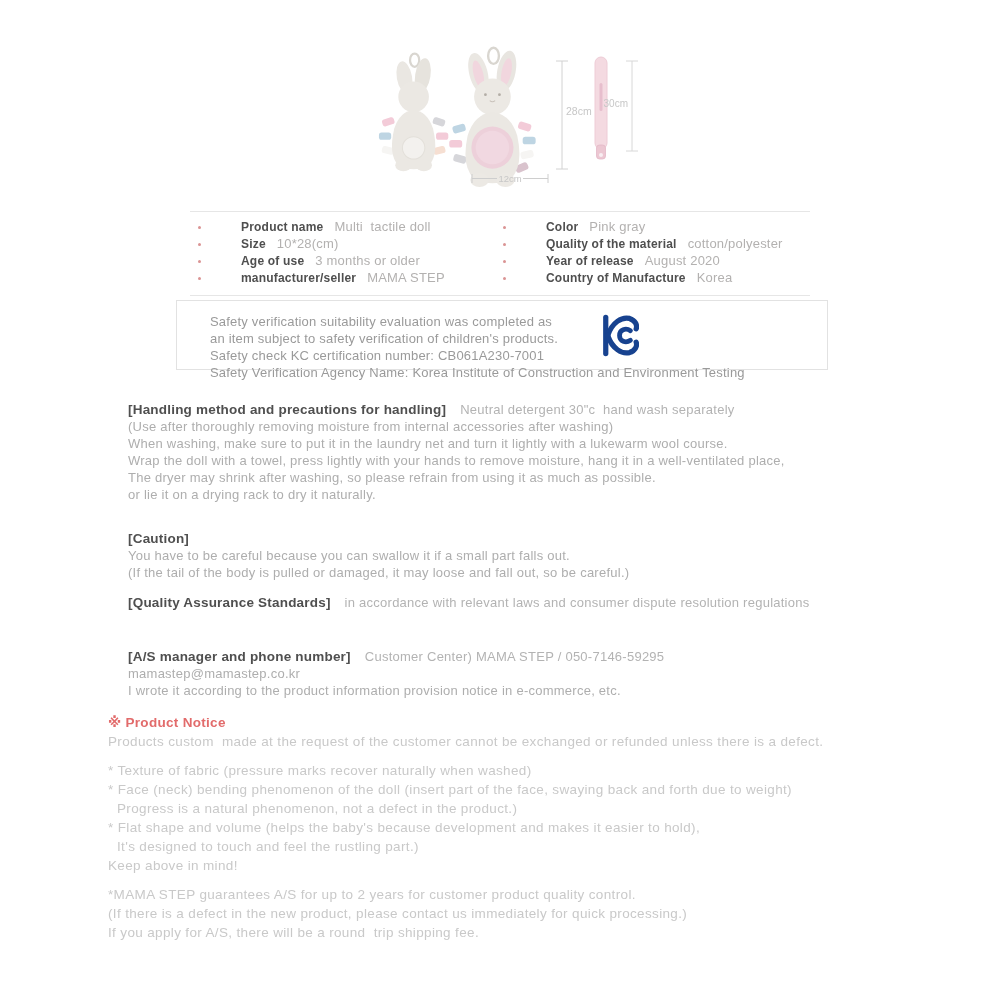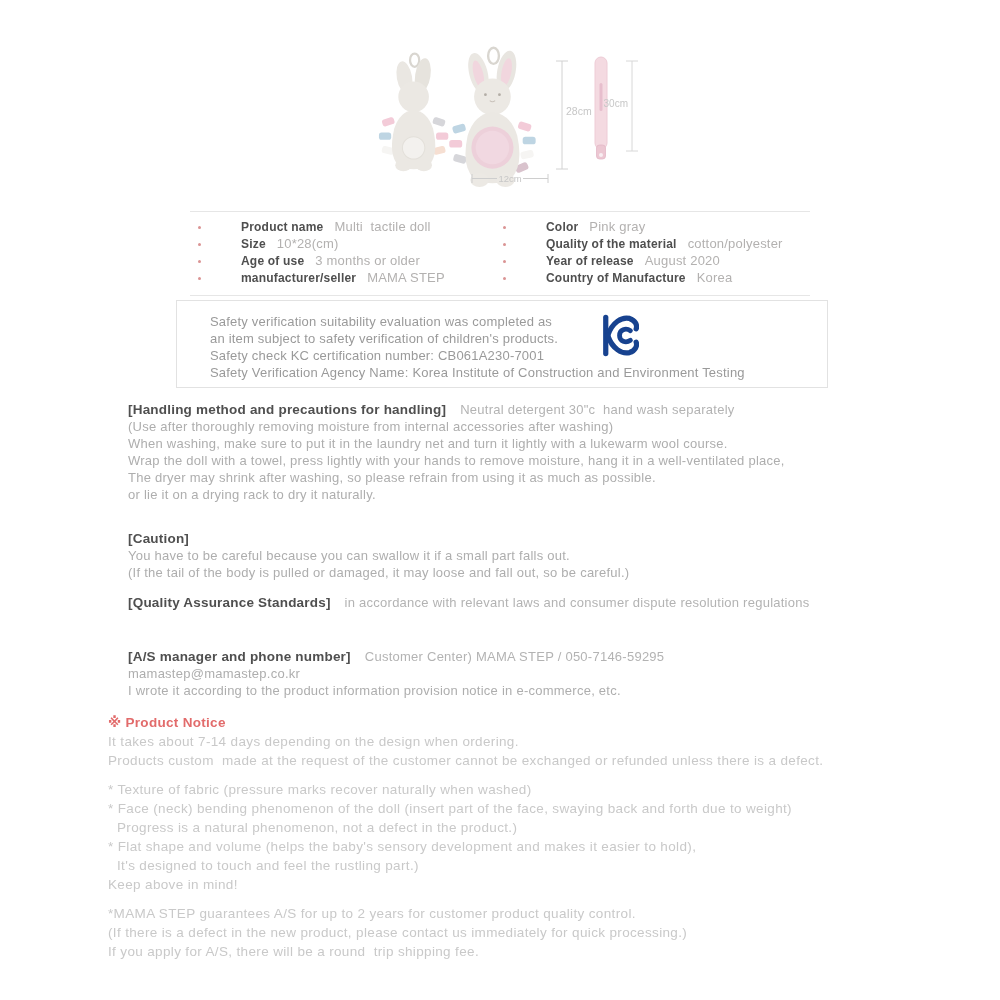--- a/index.html
+++ b/index.html
@@ -18,21 +18,21 @@
   #spec{left:190px;top:211px;width:620px;border-top:1px solid #e6e6e6;border-bottom:1px solid #e6e6e6;
         padding:7px 0 8px;display:flex;}
   .spec-col{width:305px;}
   .spec-col.right{flex:1;}
   .spec-row{display:flex;align-items:baseline;line-height:16px;margin:0 0 1px 0;}
   .dot{width:3px;height:3px;border-radius:50%;background:#da9494;flex:none;align-self:center;margin:0 9px 0 8px;}
   .slbl{font-weight:700;color:#4f4f4f;font-size:12px;letter-spacing:.2px;white-space:pre-wrap;padding-left:31px;}
   .sval{color:#b3b1b0;font-size:13px;margin-left:11px;letter-spacing:.2px;white-space:pre-wrap;}
 
   
-  #safety{left:176px;top:300px;width:652px;height:88px;border:1px solid #e2e2e2;box-sizing:border-box;}
+  #safety{left:176px;top:300px;width:652px;height:70px;border:1px solid #e2e2e2;box-sizing:border-box;}
   #safety .inner{padding:12px 0 0 33px;}
   .sline{font-size:13px;line-height:17px;color:#9a9a9a;letter-spacing:.2px;white-space:pre-wrap;}
   #kc{position:absolute;right:188px;top:11px;}
 
   
   .section{width:820px;}
   .line{font-size:13px;line-height:17px;color:#aeaeae;letter-spacing:.25px;white-space:pre-wrap;}
   .ttl{font-weight:700;color:#4f4f4f;font-size:13.5px;letter-spacing:.2px;}
   .suffix{font-weight:400;color:#b3b3b3;font-size:13px;margin-left:14px;letter-spacing:.25px;white-space:pre-wrap;}
   #handling{left:128px;top:401px;}
@@ -207,27 +207,26 @@
 </div>
 
 <div id="asman" class="abs section">
   <div class="line"><span class="ttl">[A/S manager and phone number]</span><span class="suffix">Customer Center) MAMA STEP / 050-7146-59295</span></div>
   <div class="line">mamastep@mamastep.co.kr</div>
   <div class="line">I wrote it according to the product information provision notice in e-commerce, etc.</div>
 </div>
 
 <div id="notice" class="abs">
   <div class="ntitle">※ Product Notice</div>
-  <div class="nline">It takes about 7-14 days depending on the design when ordering.</div>
   <div class="nline">Products custom  made at the request of the customer cannot be exchanged or refunded unless there is a defect.</div>
   <div class="nblock">
     <div class="nline">* Texture of fabric (pressure marks recover naturally when washed)</div>
     <div class="nline">* Face (neck) bending phenomenon of the doll (insert part of the face, swaying back and forth due to weight)</div>
     <div class="nline ind">Progress is a natural phenomenon, not a defect in the product.)</div>
-    <div class="nline">* Flat shape and volume (helps the baby's sensory development and makes it easier to hold),</div>
+    <div class="nline">* Flat shape and volume (helps the baby's because development and makes it easier to hold),</div>
     <div class="nline ind">It's designed to touch and feel the rustling part.)</div>
     <div class="nline">Keep above in mind!</div>
   </div>
   <div class="nblock">
     <div class="nline">*MAMA STEP guarantees A/S for up to 2 years for customer product quality control.</div>
     <div class="nline">(If there is a defect in the new product, please contact us immediately for quick processing.)</div>
     <div class="nline">If you apply for A/S, there will be a round  trip shipping fee.</div>
   </div>
 </div>
 

